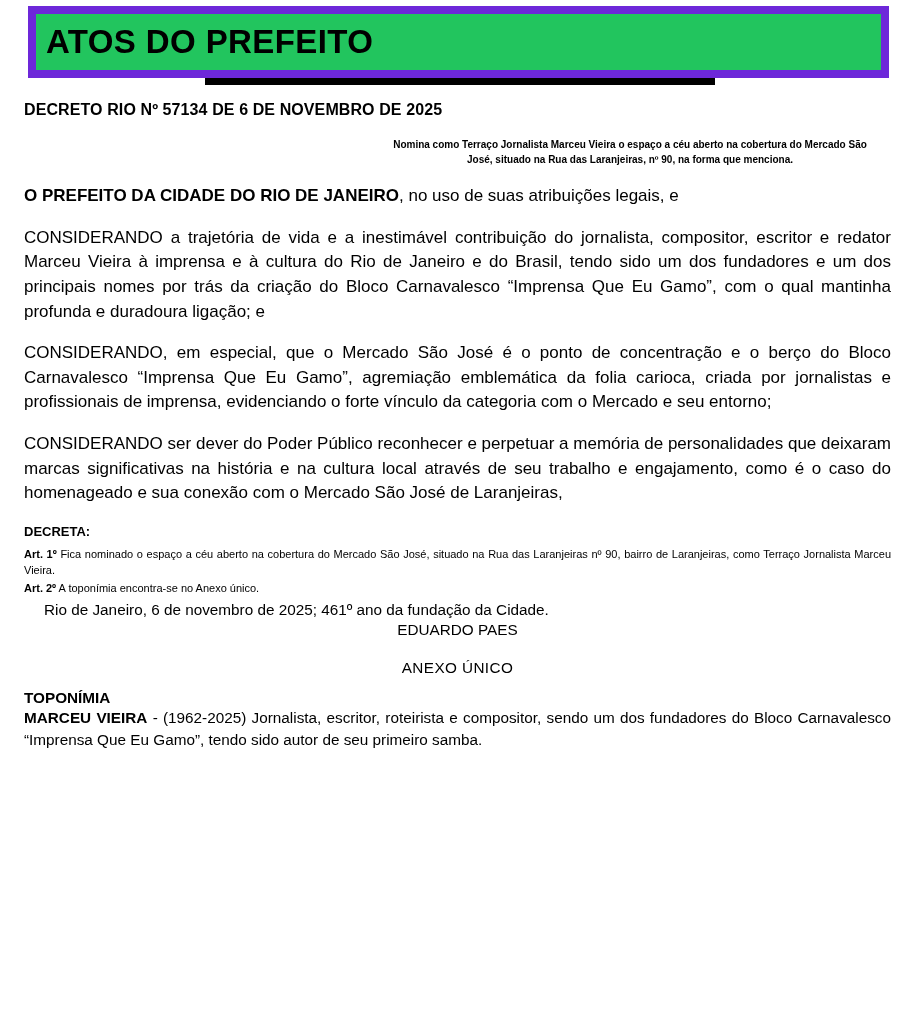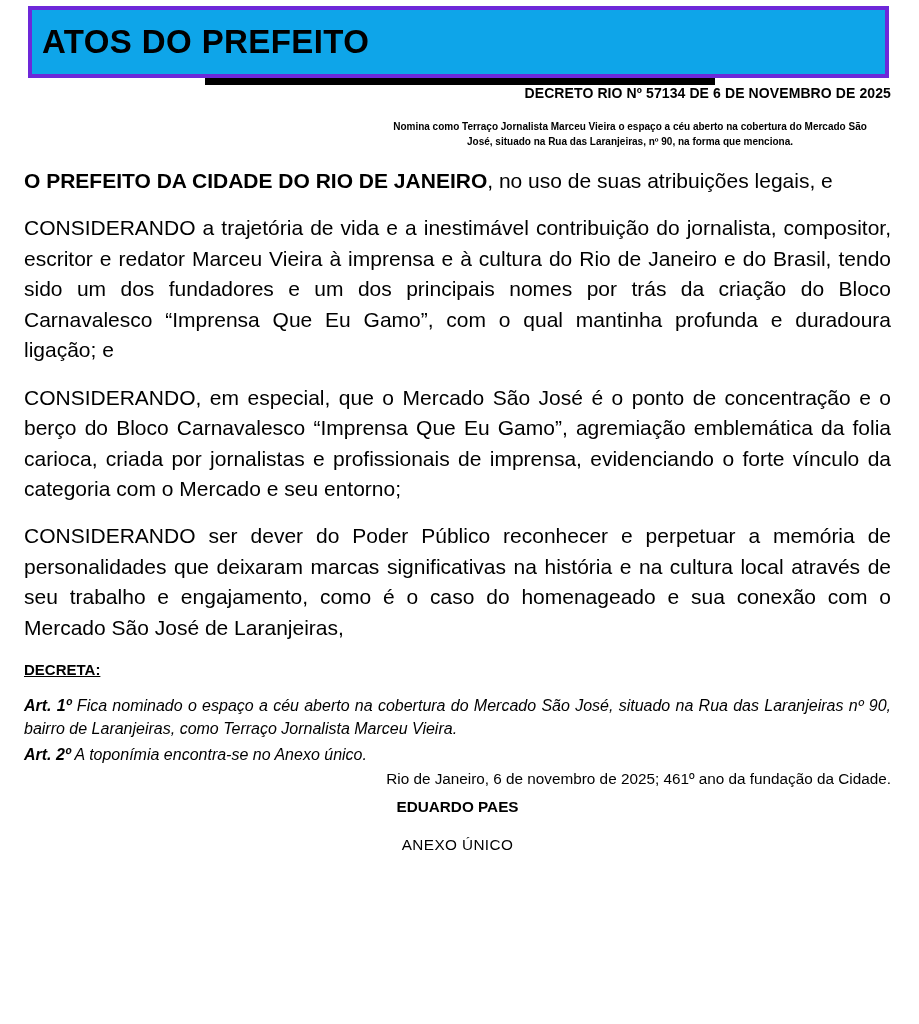--- a/index.html
+++ b/index.html
@@ -20,22 +20,22 @@
     height: 1024px;
     box-sizing: border-box;
     overflow: hidden;
   }
 
   
   .masthead {
     position: relative;
     margin: 6px 30px 0 28px;
     height: 72px;
-    background: #0ea5e9;
-    border: 4px solid #6d28d9;
+    background: #22c55e;
+    border: 8px solid #6d28d9;
     box-sizing: border-box;
     display: flex;
     align-items: center;
   }
   .masthead-title {
     font-size: 33px;
     font-weight: bold;
     letter-spacing: 0.4px;
     padding-left: 10px;
     color: #000;
@@ -53,68 +53,66 @@
     display: flex;
     justify-content: center;
   }
 
   
   .content {
     padding: 0 28px 0 24px;
     box-sizing: border-box;
   }
   .decree-title {
-    text-align: right;
+    text-align: left;
     font-weight: bold;
-    font-size: 14px;
-    margin-top: 0;
+    font-size: 16px;
+    margin-top: 16px;
     letter-spacing: 0.1px;
   }
   .ementa {
     margin: 18px 22px 0 auto;
     width: 478px;
     font-weight: bold;
     font-size: 10px;
     line-height: 1.5;
     text-align: center;
   }
   p.para {
-    font-size: 21px;
+    font-size: 17px;
     line-height: 1.45;
     text-align: justify;
     margin: 17px 0 0 0;
   }
   .b { font-weight: bold; }
 
   .decreta {
-    font-size: 15px;
+    font-size: 13px;
     font-weight: bold;
-    margin: 18px 0 16px 0;
-    text-decoration: underline;
+    margin: 18px 0 8px 0;
   }
   .art {
-    font-size: 16px;
+    font-size: 11px;
     line-height: 1.45;
     text-align: justify;
     margin: 2px 0 0 0;
-    font-style: italic;
   }
   .art-sp { }
 
   .closing-line {
     font-size: 15.3px;
-    text-align: right;
+    text-align: left;
     margin: 4px 0 0 0;
     padding-left: 20px;
   }
   .signature {
     font-size: 15.3px;
-    font-weight: bold;
+    font-weight: normal;
     text-align: center;
-    margin: 10px 0 0 0;
+    margin: 2px 0 0 0;
   }
   .annex-title {
     font-size: 15.3px;
     font-weight: normal;
     text-align: center;
     margin: 20px 0 0 0;
     letter-spacing: 0.4px;
   }
   .annex-sub {
     font-size: 15.3px;
@@ -156,15 +154,17 @@
 
     <p class="art"><span class="b">Art. 1º</span><span> Fica nominado o espaço a céu aberto na cobertura do Mercado São José, situado na Rua das Laranjeiras nº 90, bairro de Laranjeiras, como Terraço Jornalista Marceu Vieira.</span></p>
 
     <p class="art art-sp"><span class="b">Art. 2º</span><span> A toponímia encontra-se no Anexo único.</span></p>
 
 
     <div class="closing-line">Rio de Janeiro, 6 de novembro de 2025; 461º ano da fundação da Cidade.</div>
     <div class="signature">EDUARDO PAES</div>
 
     <div class="annex-title">ANEXO ÚNICO</div>
+    <div class="annex-sub">TOPONÍMIA</div>
+    <p class="annex-body"><span class="b">MARCEU VIEIRA</span><span> - (1962-2025) Jornalista, escritor, roteirista e compositor, sendo um dos fundadores do Bloco Carnavalesco “Imprensa Que Eu Gamo”, tendo sido autor de seu primeiro samba.</span></p>
 
   </div>
 </div>
 
 </body></html>

